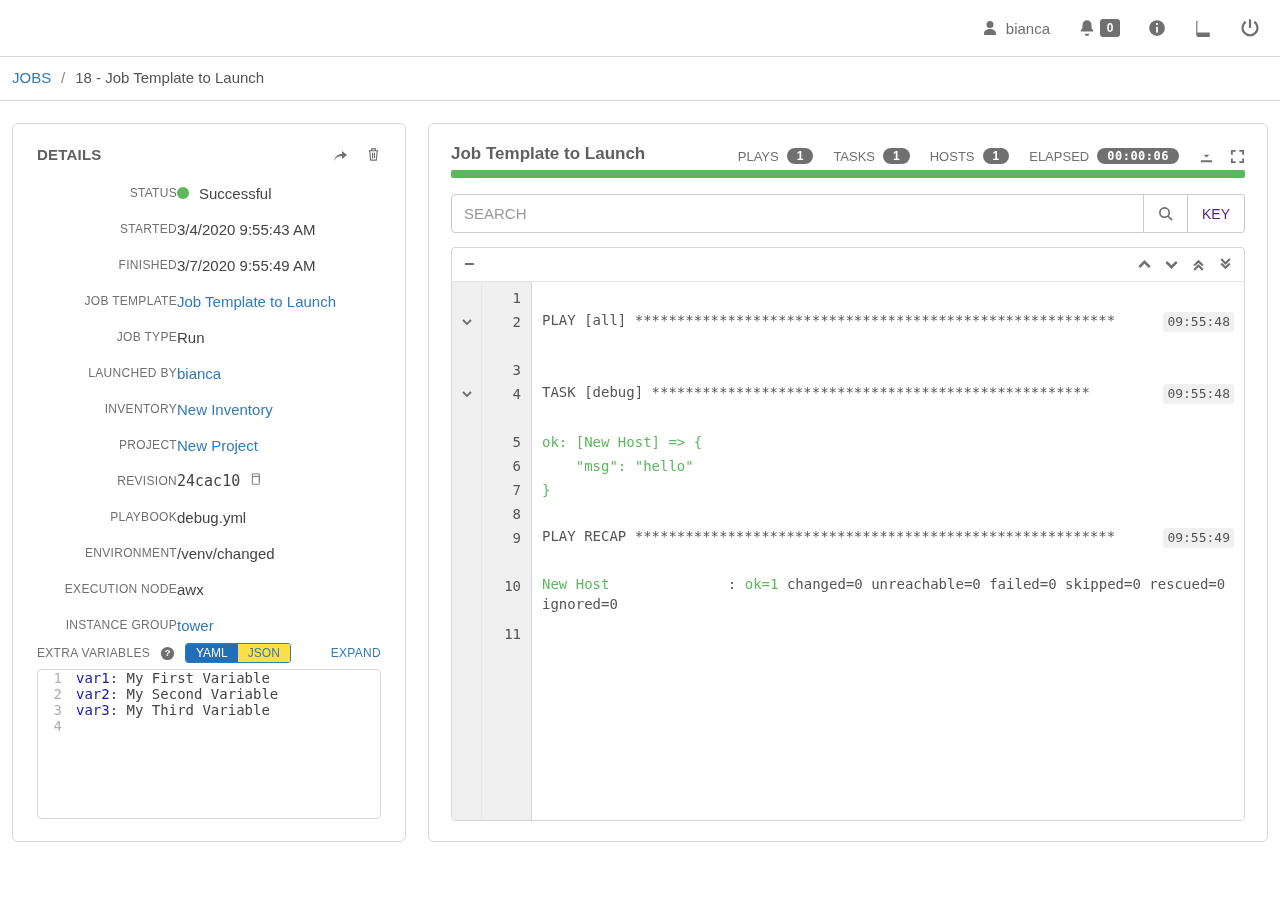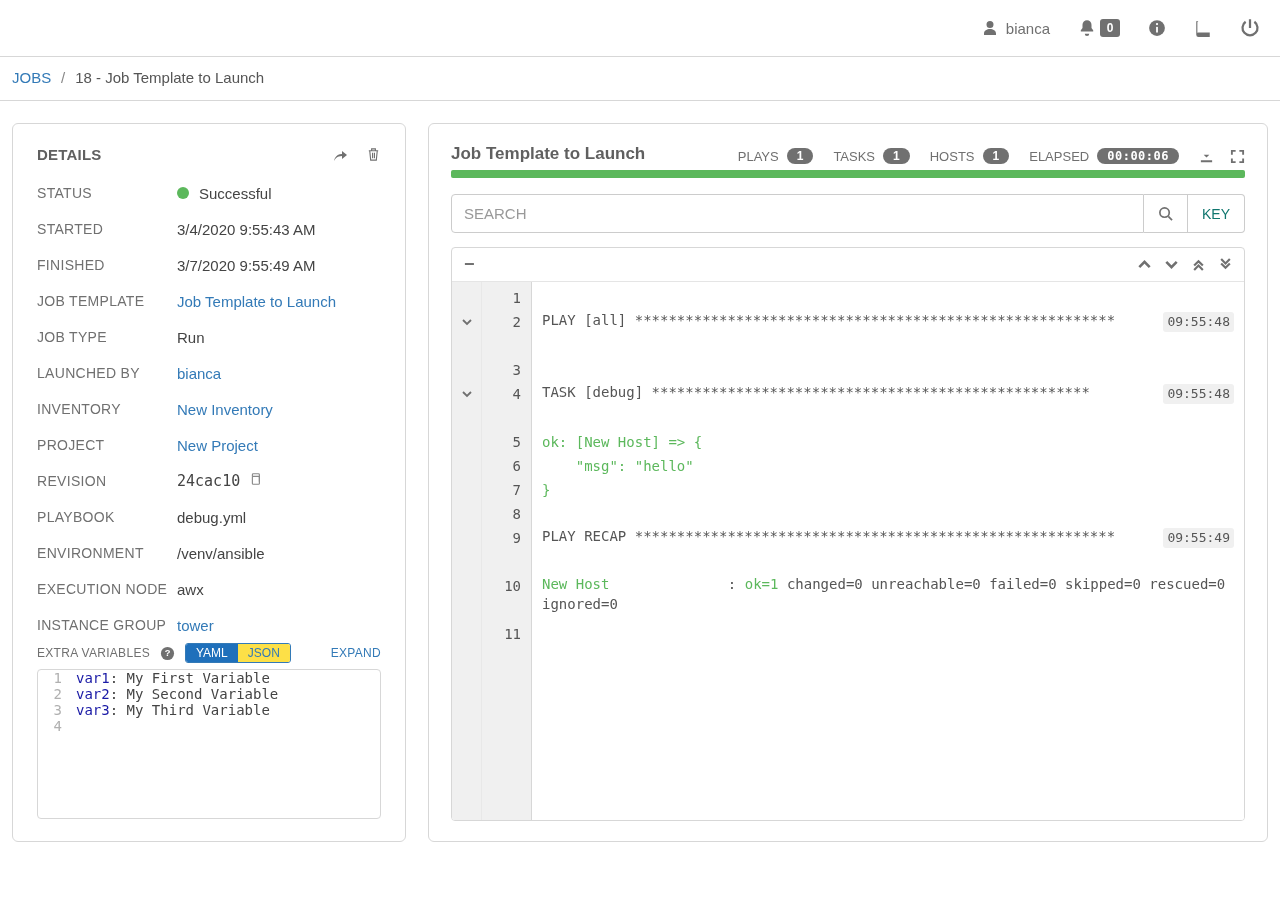--- a/index.html
+++ b/index.html
@@ -22,21 +22,21 @@
     .panel { border: 1px solid #d7d7d7; border-radius: 6px; background: #fff; }
     .left { width: 394px; flex-shrink: 0; padding: 22px 24px; }
     .right { flex: 1; padding: 20px 22px; display: flex; flex-direction: column; }
     
     
     .details-head { display: flex; justify-content: space-between; align-items: center; margin-bottom: 12px; }
     .details-head h2 { font-size: 15px; font-weight: 700; color: #606060; letter-spacing: 0.2px; }
     .head-icons { display: flex; gap: 18px; color: #707070; }
     .head-icons span { cursor: pointer; }
     .det-row { display: flex; align-items: center; min-height: 36px; }
-    .det-label { width: 140px; color: #707070; font-size: 14px; letter-spacing: 0.3px; }
+    .det-label { width: 140px; color: #707070; font-size: 12px; letter-spacing: 0.3px; text-align: right; }
     .det-value { color: #444; font-size: 15px; }
     .det-value.link { color: #337ab7; cursor: pointer; }
     .dot-green { width: 12px; height: 12px; border-radius: 50%; background: #5cb85c; display: inline-block; margin-right: 10px; }
     .copy-ic { display: inline-block; margin-left: 8px; color: #888; cursor: pointer; }
     
     
     .extras-row { display: flex; align-items: center; gap: 10px; margin-top: 0; margin-bottom: 6px; }
     .extras-row .lbl { color: #707070; font-size: 12px; letter-spacing: 0.3px; }
     .q-ic { color: #707070; cursor: pointer; }
     .toggle { display: inline-flex; border: 1px solid #337ab7; border-radius: 3px; overflow: hidden; font-size: 12px; }
@@ -58,21 +58,21 @@
     .pill { background: #707070; color: #fff; font-size: 12px; border-radius: 10px; padding: 1px 10px; font-weight: 600; }
     .pill-code { font-family: monospace; letter-spacing: 0.5px; }
     .right-icons { display: flex; gap: 16px; color: #707070; }
     .right-icons span { cursor: pointer; }
     .progress { height: 8px; background: #5cb85c; border-radius: 2px; margin-bottom: 16px; }
     
     .search-row { display: flex; margin-bottom: 14px; }
     .search-row input { flex: 1; border: 1px solid #ccc; border-radius: 4px 0 0 4px; padding: 10px 12px; font-size: 15px; color: #4c1d95; }
     .search-row input::placeholder { color: #999; }
     .search-btn { width: 44px; border: 1px solid #ccc; border-left: none; background: #fff; color: #707070; cursor: pointer; display: inline-flex; align-items: center; justify-content: center; }
-    .key-btn { border: 1px solid #ccc; border-left: none; border-radius: 0 4px 4px 0; background: #fff; color: #0f766e; padding: 0 14px; font-size: 14px; cursor: pointer; }
+    .key-btn { border: 1px solid #ccc; border-left: none; border-radius: 0 4px 4px 0; background: #fff; color: #4c1d95; padding: 0 14px; font-size: 14px; cursor: pointer; }
     
     .output-box { border: 1px solid #d7d7d7; border-radius: 4px; flex: 1; display: flex; flex-direction: column; overflow: hidden; }
     .out-toolbar { display: flex; justify-content: space-between; align-items: center; padding: 6px 12px; border-bottom: 1px solid #e5e5e5; color: #707070; }
     .out-toolbar .nav-ic { display: flex; gap: 14px; }
     .out-toolbar span { cursor: pointer; font-weight: 700; }
     .out-body { flex: 1; display: flex; font-family: "Menlo", "Consolas", monospace; font-size: 14px; background: #f5f5f5; overflow: hidden; }
     .fold-col { width: 30px; background: #f0f0f0; border-right: 1px solid #e8e8e8; padding-top: 4px; }
     .fold-col div { height: 24px; display: flex; align-items: center; justify-content: center; color: #707070; cursor: pointer; font-size: 11px; }
     .num-col { width: 50px; background: #f0f0f0; border-right: 1px solid #d7d7d7; text-align: right; padding-right: 10px; color: #555; padding-top: 4px; }
     .num-col div { height: 24px; line-height: 24px; }
@@ -186,21 +186,21 @@
               <rect x="5" y="5" width="8" height="9" rx="1"></rect>
               <path d="M5 5V3a1 1 0 0 1 1-1h6a1 1 0 0 1 1 1v8"></path>
             </svg></span></div>
       </div>
     <div class="det-row">
         <div class="det-label">PLAYBOOK</div>
         <div class="det-value">debug.yml</div>
       </div>
     <div class="det-row">
         <div class="det-label">ENVIRONMENT</div>
-        <div class="det-value">/venv/ansible</div>
+        <div class="det-value">/venv/changed</div>
       </div>
     <div class="det-row">
         <div class="det-label">EXECUTION NODE</div>
         <div class="det-value">awx</div>
       </div>
     <div class="det-row">
         <div class="det-label">INSTANCE GROUP</div>
         <div class="det-value link">tower</div>
       </div>
 

